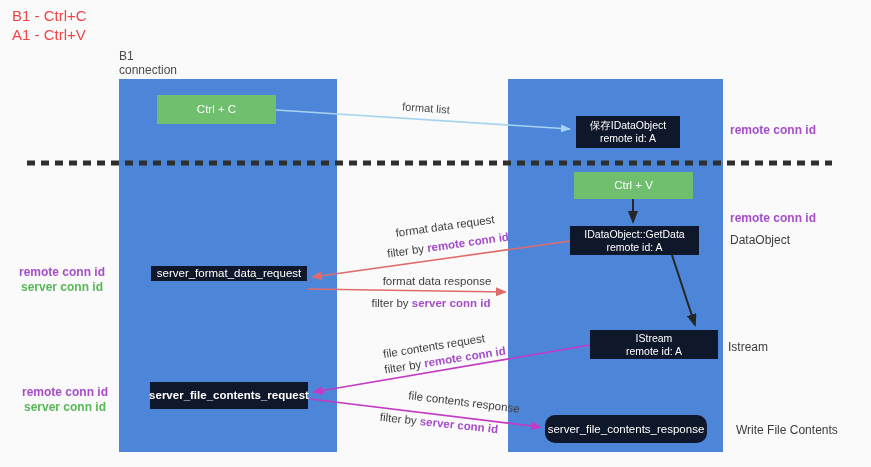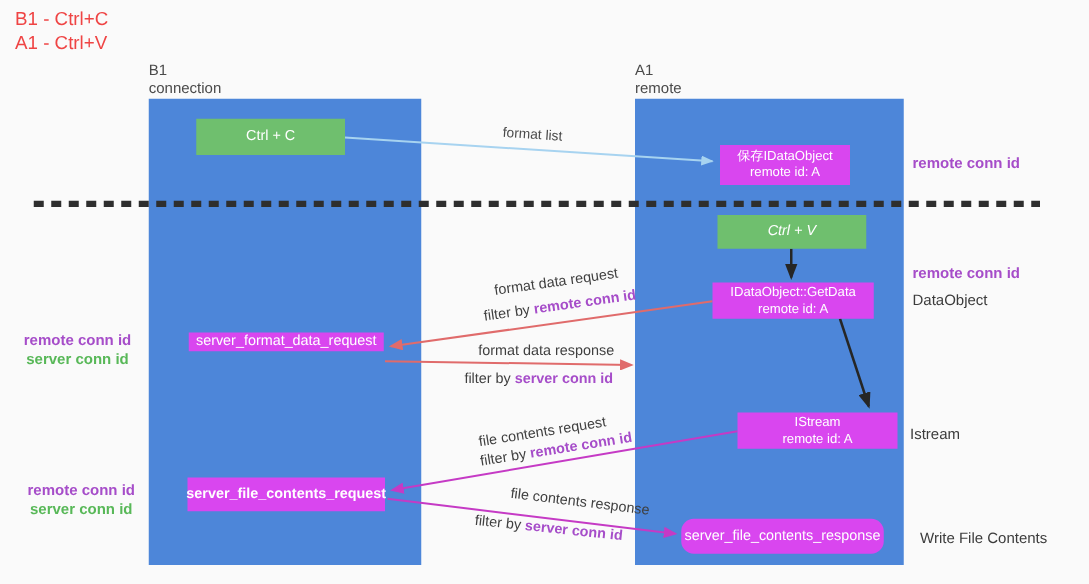--- a/index.html
+++ b/index.html
@@ -21,26 +21,26 @@
   .lane.left{left:119px;top:79px;width:218px;height:373px;}
   .lane.right{left:508px;top:79px;width:215px;height:373px;}
 
   
   svg.arrows{left:0;top:0;z-index:2;}
 
   
   .node{z-index:3;display:flex;flex-direction:column;align-items:center;justify-content:center;
         color:#ffffff;text-align:right;font-size:11.5px;line-height:13px;}
   .node.green{background:#6fbf6e;}
-  .node.orange{background:#d946ef;}
+  .node.orange{background:#0f172a;}
   .node.two-line{font-size:10.5px;line-height:13px;}
 
   .box-ctrl-c{left:157px;top:95px;width:119px;height:29px;}
   .box-save-obj{left:576px;top:116px;width:104px;height:32px;}
-  .box-ctrl-v{left:574px;top:172px;width:119px;height:27px;font-style:italic;}
+  .box-ctrl-v{left:574px;top:172px;width:119px;height:27px;}
   .box-getdata{left:570px;top:226px;width:129px;height:29px;}
   .box-sfd-req{left:151px;top:266px;width:156px;height:15px;}
   .box-sfd-res{left:510px;top:278px;width:155px;height:29px;}
   .box-istream{left:590px;top:330px;width:128px;height:29px;}
   .box-sfc-req{left:150px;top:382px;width:158px;height:27px;font-weight:bold;}
   .box-sfc-res{left:545px;top:415px;width:162px;height:28px;border-radius:10px;}
 
   
   .alabel{z-index:3;width:220px;text-align:center;font-size:11.5px;color:#3f3f3f;}
   .alabel .hl{color:#a64dc9;font-weight:bold;}
@@ -73,24 +73,20 @@
 <div id="canvas">
 
   <div class="abs title">
     <div>B1 - Ctrl+C</div>
     <div>A1 - Ctrl+V</div>
   </div>
 
   <div class="abs lane-header left">
     <div>B1</div>
     <div>connection</div>
-  </div>
-  <div class="abs lane-header right">
-    <div>A1</div>
-    <div>remote</div>
   </div>
 
   <div class="abs lane left"></div>
   <div class="abs lane right"></div>
 
   <svg class="abs arrows" width="871" height="467" viewBox="0 0 871 467">
     <defs>
       <marker id="arr-lblue" markerUnits="userSpaceOnUse" markerWidth="10" markerHeight="8" refX="9" refY="4" orient="auto">
           <path d="M0,0 L10,4 L0,8 z" fill="#a7d3f0"></path>
         </marker>

